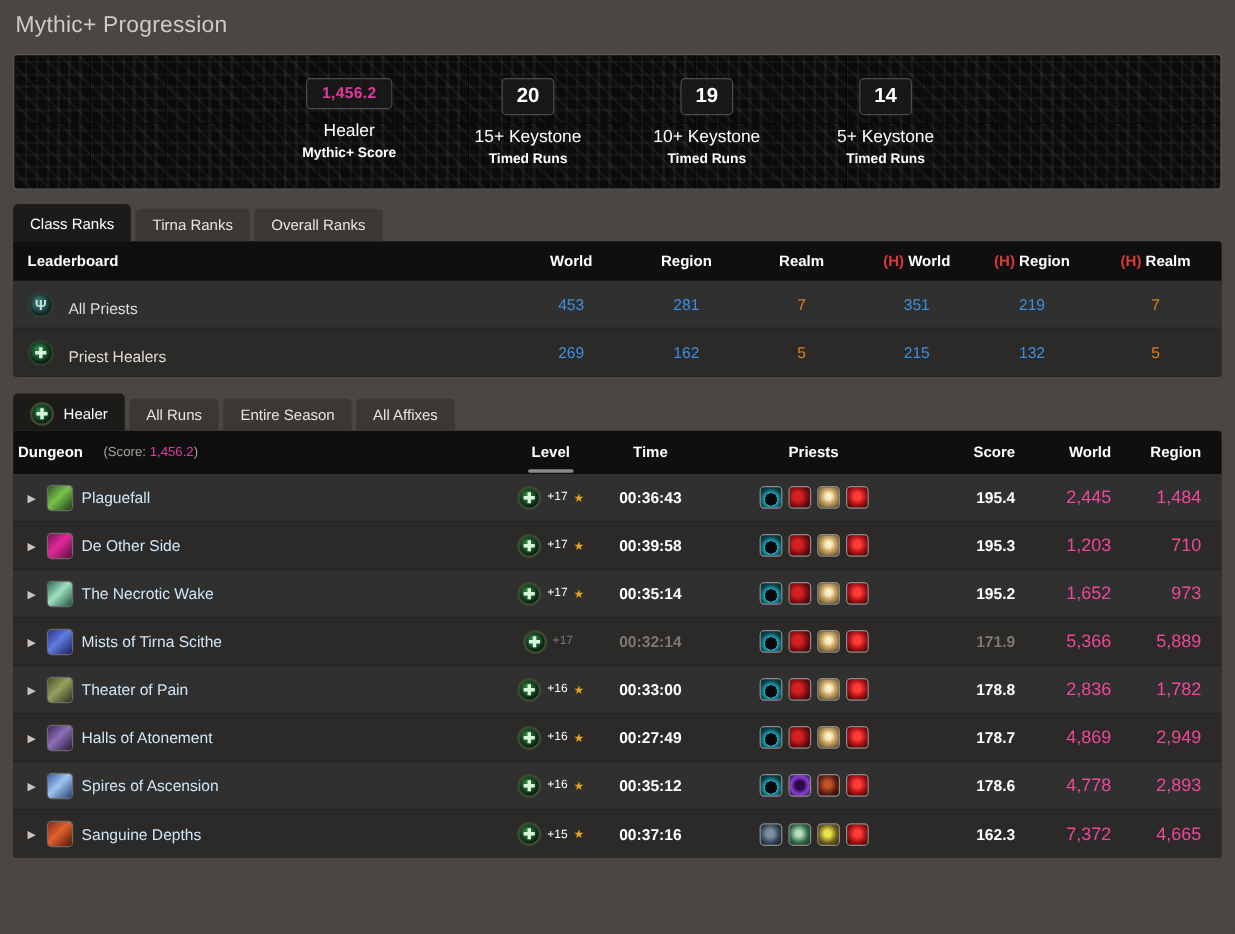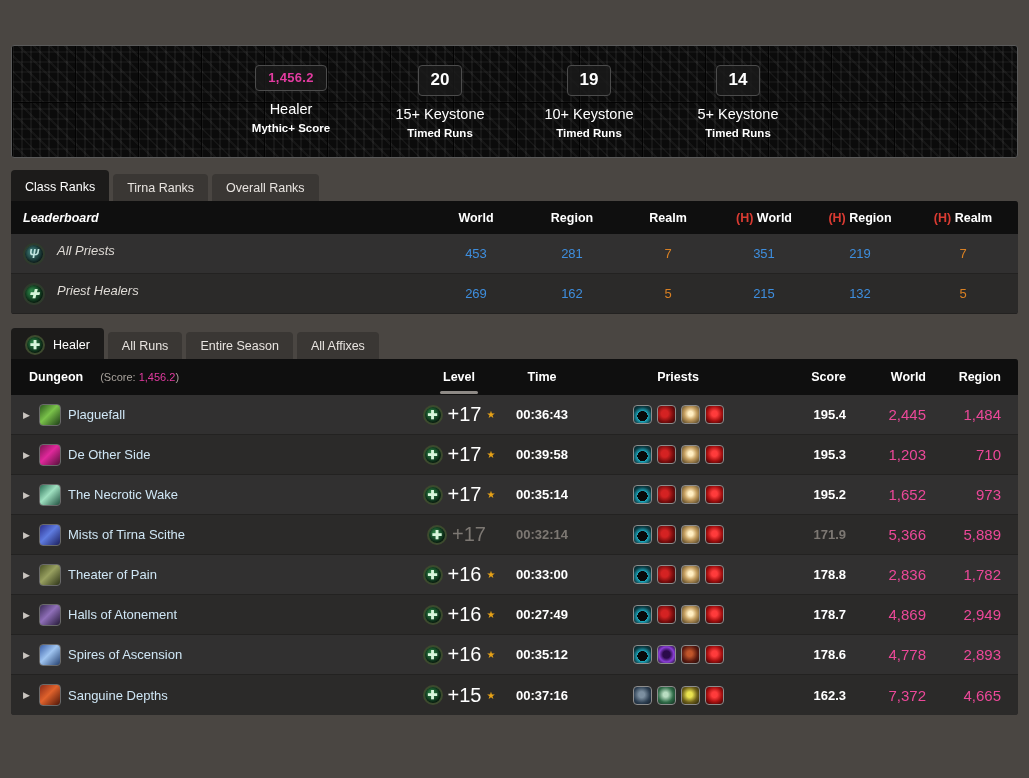--- a/index.html
+++ b/index.html
@@ -129,21 +129,21 @@
   .row {
     display: flex; align-items: center;
     height: 40px;
     font-size: 13px;
     border-bottom: 1px solid #232221;
   }
   .row.alt { background: #313030; }
   .row.plain { background: #2b2a29; }
 
   
-  .lb-name { flex: 1; display: flex; align-items: flex-start; gap: 12px; padding-left: 12px; font-style: italic; }
+  .lb-name { flex: 1; display: flex; align-items: flex-end; gap: 12px; padding-left: 12px; }
   .lb-col { width: 96px; text-align: center; }
   .lb-col.last { width: 110px; }
   .val-blue { color: #3e8ede; font-weight: 500; }
   .val-orange { color: #d98023; font-weight: 500; }
   .h-prefix { color: #d93b32; }
   .lb-label { color: #dfdbd6; }
 
   .class-icon {
     width: 22px; height: 22px; border-radius: 50%;
     border: 2px solid #2f3b2c;
@@ -185,36 +185,37 @@
   .spec-dot {
     width: 20px; height: 20px; border-radius: 50%;
     border: 2px solid #3d4a2e;
     background: radial-gradient(circle at 35% 30%, #2e8a4a, #0d2f1a 75%);
     color: #d8f6dc; font-size: 12px; font-weight: bold;
     display:flex; align-items:center; justify-content:center;
     box-shadow: inset 0 0 4px rgba(0,0,0,.8);
     flex:0 0 auto;
   }
   .level-cell { display:flex; align-items:center; justify-content:center; gap:5px; }
-  .lvl { color:#ffffff; font-size:20px; font-weight:500; }
+  .lvl { color:#ffffff; font-size:10px; font-weight:500; }
   .star { color:#e8a317; font-size:10px; }
   .time { color:#ffffff; font-size:13px; font-weight:bold; }
   .score { color:#ffffff; font-size:13px; font-weight:bold; }
   .rank { color:#ec4899; font-size:15px; }
   .dim { color:#7d7873 !important; }
   .affix {
     width: 19px; height: 19px; border-radius: 4px;
     border: 1px solid #8c8c8c; flex: 0 0 auto;
   }
   #runs-panel .row:last-child { border-bottom: none; }
 </style>
 </head>
 <body>
 
 <div id="topbar">
+  <div id="page-title">Mythic+ Progression</div>
 </div>
 
 <div id="stat-banner">
   <div class="stat-cells" id="stat-cells">
       <div class="stat-cell">
         <div class="stat-box score">1,456.2</div>
         <div class="stat-label">Healer</div>
         <div class="stat-sub">Mythic+ Score</div>
       </div>
       <div class="stat-cell">
@@ -286,21 +287,21 @@
       <span class="spec-dot">✚</span>
       <span>Healer</span>
     </div>
     <div class="tab">All Runs</div>
     <div class="tab">Entire Season</div>
     <div class="tab">All Affixes</div>
   </div>
 
 <div class="panel" id="runs-panel">
   <div class="panel-head" id="runs-head">
-    <div class="c-dungeon" style="padding-left:18px;">
+    <div class="c-dungeon" style="padding-left:4px;">
       <span>Dungeon</span>
       <span class="score-note"><span>(Score: </span><b>1,456.2</b><span>)</span></span>
     </div>
     <div class="c-level sorted"><span>Level</span></div>
     <div class="c-time"><span>Time</span></div>
     <div class="c-affixes">
         <span>Priests</span>
       </div>
     <div class="c-score"><span>Score</span></div>
     <div class="c-world"><span>World</span></div>

